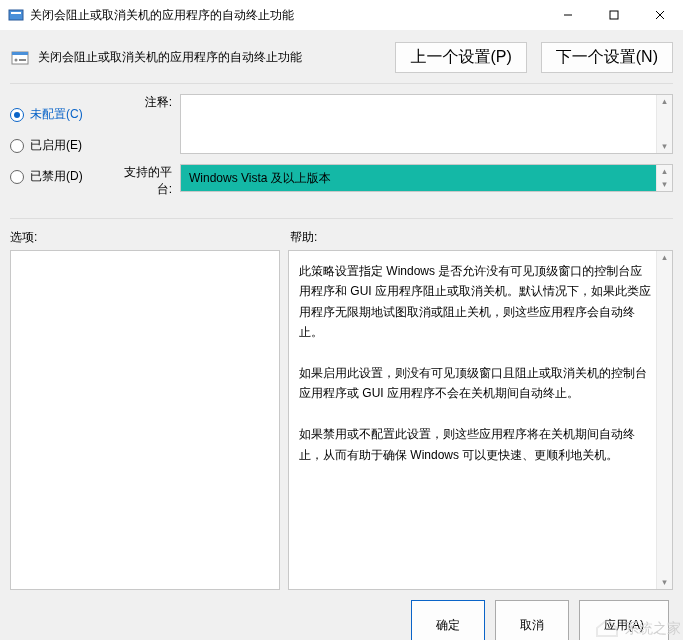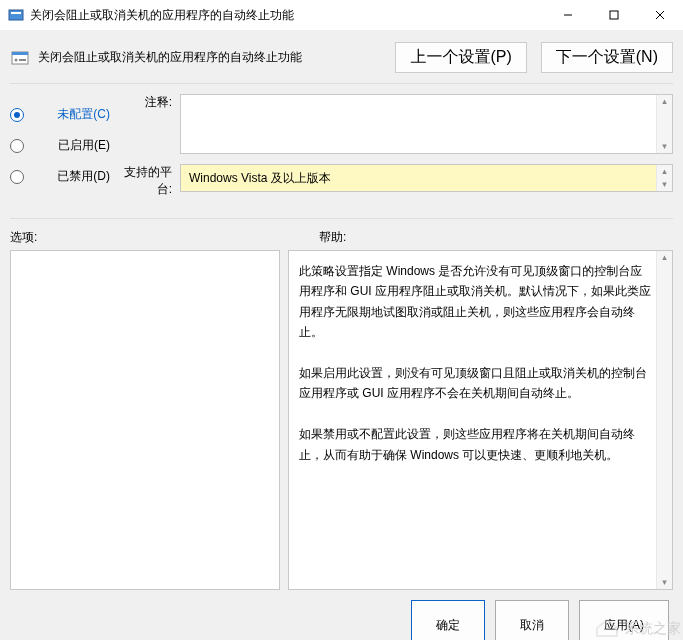--- a/index.html
+++ b/index.html
@@ -11,32 +11,32 @@
   .win-btn { width:46px; height:30px; display:flex; align-items:center; justify-content:center; color:#222; }
   .win-btn svg { width:10px; height:10px; }
   .content { padding:0 10px; background:#f0f0f0; height:calc(100% - 30px); }
   .headerbar { display:flex; align-items:center; padding:12px 0 10px 0; }
   .head-icon { width:20px; height:20px; margin-right:8px; }
   .head-title { flex:1; font-size:12px; }
   .nav-btn { border:1px solid #ccc; background:#fdfdfd; padding:4px 14px; margin-left:14px; font-size:16px; cursor:default; }
   hr.sep { border:none; border-top:1px solid #ddd; margin:0 0 10px 0; }
   .toprow { display:flex; }
   .radios { width:100px; padding-top:6px; }
-  .radio { display:flex; align-items:center; margin:6px 0 14px 0; cursor:default;justify-content:space-between; }
+  .radio { display:flex; align-items:center; margin:6px 0 14px 0; cursor:default; }
   .radio .dot { width:14px; height:14px; border:1px solid #666; border-radius:50%; margin-right:6px; position:relative; background:#fff; }
   .radio.sel .dot { border-color:#0a64c8; }
   .radio.sel .dot::after { content:""; position:absolute; left:3px; top:3px; width:6px; height:6px; border-radius:50%; background:#0a64c8; }
   .radio.sel .lbl { color:#0a64c8; }
   .labelcol { width:70px; text-align:right; padding-right:8px; }
   .fieldrow { display:flex; margin-bottom:6px; }
   .comment-box { flex:1; height:60px; border:1px solid #c8c8c8; background:#fff; position:relative; }
   .scrollbar { position:absolute; right:0; top:0; bottom:0; width:16px; background:#f5f5f5; border-left:1px solid #e8e8e8; display:flex; flex-direction:column; justify-content:space-between; align-items:center; padding:2px 0;}
   .scrollbar .arrow { font-size:9px; color:#888; line-height:1; }
-  .platform-box { flex:1; height:28px; border:1px solid #c8c8c8; background:#fef9c3; padding:5px 8px; position:relative; }
-  .midlabels { display:flex; margin-top:6px; margin-bottom:4px;gap:29px; }
+  .platform-box { flex:1; height:28px; border:1px solid #c8c8c8; background:#14b8a6; padding:5px 8px; position:relative; }
+  .midlabels { display:flex; margin-top:6px; margin-bottom:4px; }
   .midlabels .left { width:280px; }
   .panels { display:flex; gap:8px; }
   .panel { border:1px solid #c8c8c8; background:#fff; height:340px; overflow:hidden; position:relative; }
   .panel.left { width:270px; }
   .panel.right { flex:1; padding:10px 20px 10px 10px; line-height:1.7; font-size:12px; }
   .panel.right .scrollbar { top:0; bottom:0; }
   .footer { display:flex; justify-content:flex-end; padding:10px 4px 0 0; gap:10px; }
   .footer .btn { border:1px solid #aaa; background:#fdfdfd; padding:16px 24px; font-size:12px; cursor:default; }
   .footer .btn.primary { border-color:#0a64c8; }
   .watermark { position:absolute; right:2px; bottom:2px; color:#d0d0d0; font-size:14px; display:flex; align-items:flex-end; gap:4px; pointer-events:none; }

